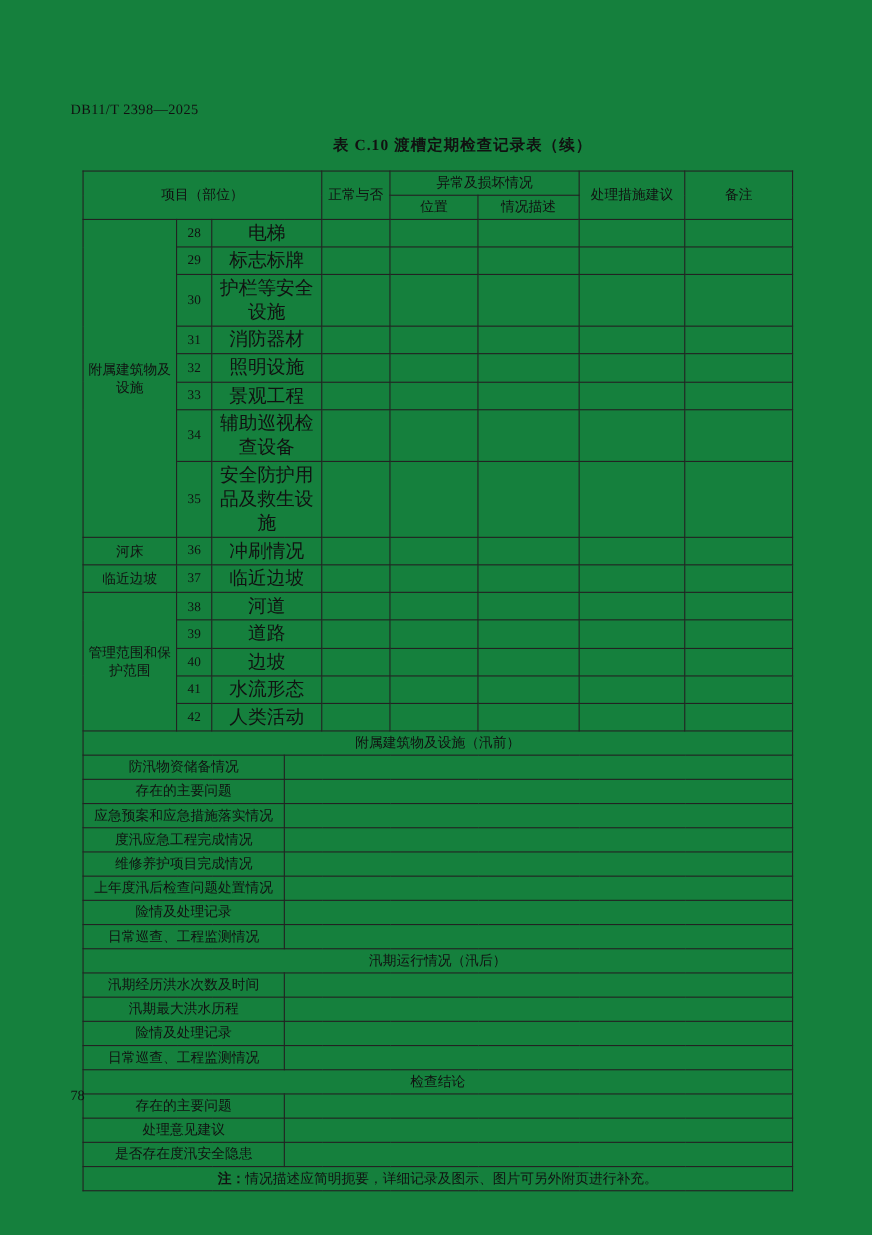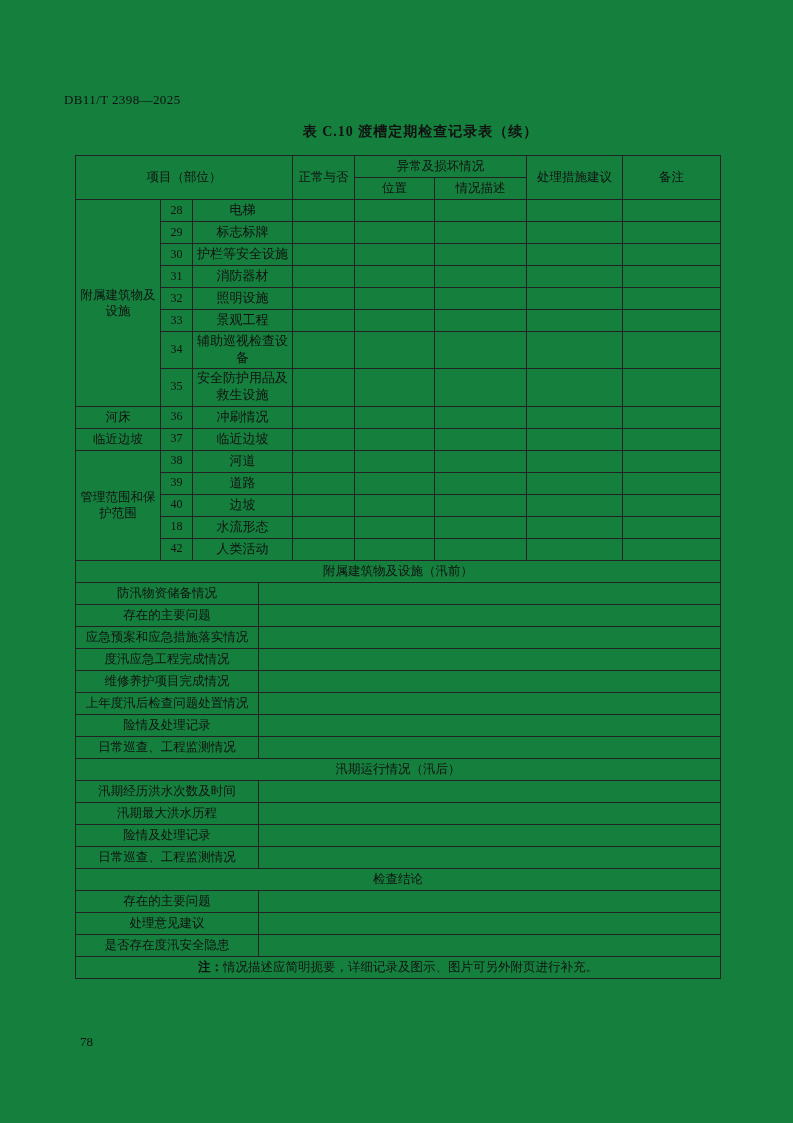--- a/index.html
+++ b/index.html
@@ -6,26 +6,26 @@
   html,body { background:#e8e8e8; }
   body { width:793px; height:1123px; position:relative; font-family:"Liberation Serif","DejaVu Serif",serif; color:#111; }
   .page { position:absolute; left:0; top:0; width:793px; height:1123px; background:#15803d; overflow:hidden; }
   .doc-number { position:absolute; left:64px; top:92px; font-size:13px; letter-spacing:0.4px; }
   .table-title { position:absolute; left:0; top:123px; width:100%; text-align:center; font-size:14px; font-weight:bold; letter-spacing:1px;margin-left:24px; }
   table.record { position:absolute; left:75px; top:155px; width:645px; border-collapse:collapse; table-layout:fixed; font-size:12.5px;padding-left:30px; }
   table.record td { border:1px solid #222; text-align:center; vertical-align:middle; height:22px; padding:1px 2px; line-height:1.3; word-break:break-all; }
   td.hdr { height:20px; }
   td.cat { padding:1px 4px; }
   td.num { font-size:12px;margin-left:28px; }
-  td.item { font-size:13px; }
+  td.item { font-size:17px; }
   td.bar { height:21px; }
   td.slabel { }
   td.note-cell { text-align:left; padding-left:13px; }
   .note-label { font-weight:bold; }
-  .page-number { position:absolute; left:64px; top:1034px; font-size:13px;margin-left:16px; }
+  .page-number { position:absolute; left:64px; top:988px; font-size:13px; }
 </style>
 </head>
 <body>
 
 <div class="page">
 
   <div class="doc-number">DB11/T 2398—2025</div>
   <div class="table-title">表 C.10  渡槽定期检查记录表（续）</div>
 
   <table class="record">
@@ -172,21 +172,21 @@
       <tr>
         <td class="num">40</td>
         <td class="item" colspan="2">边坡</td>
         <td></td>
           <td></td>
           <td></td>
           <td></td>
           <td></td>
       </tr>
       <tr>
-        <td class="num">18</td>
+        <td class="num">41</td>
         <td class="item" colspan="2">水流形态</td>
         <td></td>
           <td></td>
           <td></td>
           <td></td>
           <td></td>
       </tr>
       <tr>
         <td class="num">42</td>
         <td class="item" colspan="2">人类活动</td>

